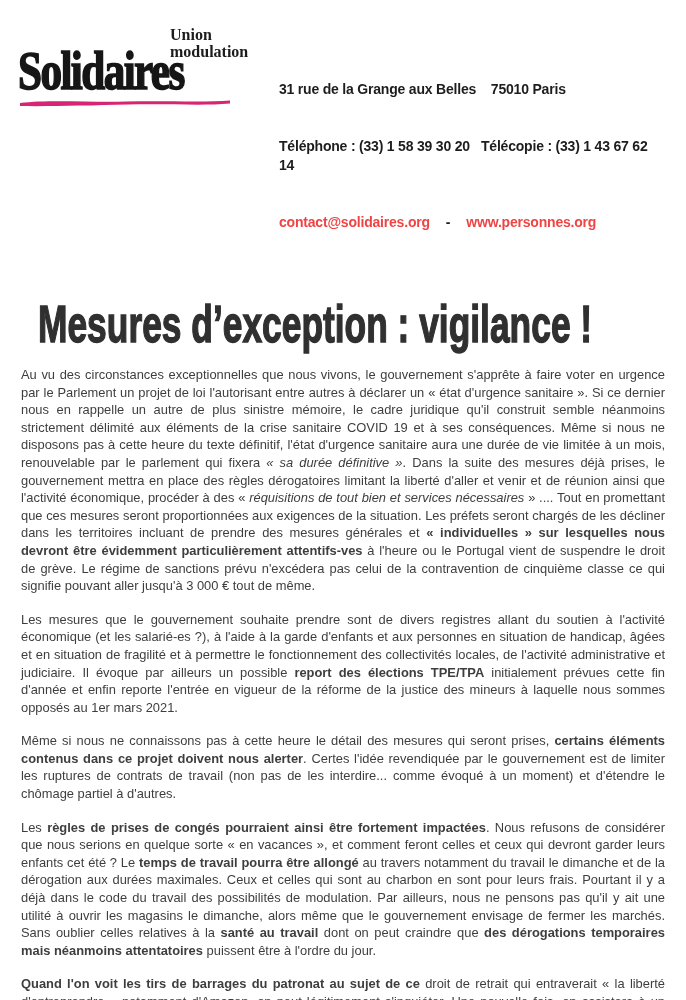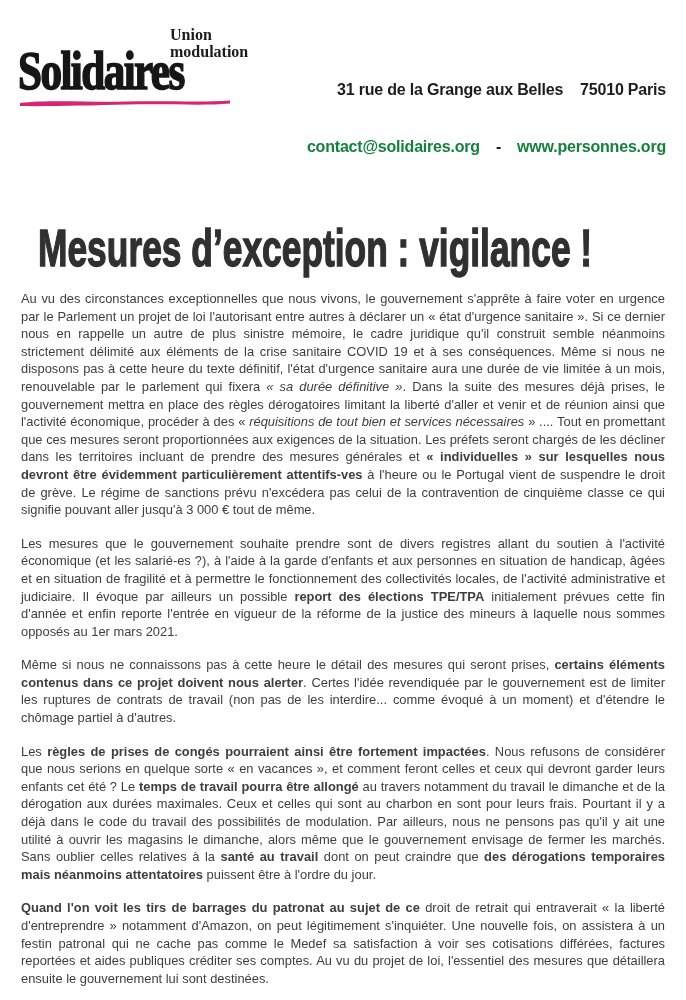--- a/index.html
+++ b/index.html
@@ -20,25 +20,25 @@
   .wordmark{
     margin-top:18px;
     font-family:"Liberation Serif", serif; font-weight:700;
     font-size:54px; line-height:50px; color:#161616;
     letter-spacing:-2px; white-space:nowrap;
     transform:scaleX(0.8); transform-origin:0 50%;
     -webkit-text-stroke:1.6px #161616;
   }
   .logo-underline{ display:block; margin-top:1px; }
   .contact{
-    flex:1; text-align:right; padding-top:26px;
-    font-weight:700; font-size:16px; line-height:19px; color:#1d1d1d;
+    flex:1; text-align:left; padding-top:26px;
+    font-weight:700; font-size:14px; line-height:19px; color:#1d1d1d;
     letter-spacing:-0.2px; white-space:pre-wrap;
   }
-  .contact a{ color:#15803d; text-decoration:none; }
+  .contact a{ color:#ef4444; text-decoration:none; }
   .c-sep{ display:inline-block; margin:0 16px; }
   
   .title{
     margin:26px 0 0 38px;
     font-size:52px; line-height:56px; font-weight:700; color:#303030;
     letter-spacing:0; white-space:nowrap;
     transform:scaleX(0.68); transform-origin:0 50%;
     -webkit-text-stroke:1.4px #303030;
   }
   
@@ -62,20 +62,21 @@
         <div>Union</div>
         <div>modulation</div>
       </div>
       <div class="wordmark">Solidaires</div>
       <svg class="logo-underline" width="214" height="11" viewBox="0 0 214 11" aria-hidden="true">
         <path d="M2,6 C30,2.5 75,5.5 108,4.5 C145,3.5 185,5.5 212,3.5 L212,6.5 C185,9 150,6.5 110,7.5 C70,8.5 28,9.5 2,9 Z" fill="#d82573"></path>
       </svg>
     </div>
     <div class="contact">
       <div>31 rue de la Grange aux Belles    75010 Paris</div>
+      <div>Téléphone : (33) 1 58 39 30 20   Télécopie : (33) 1 43 67 62 14</div>
       <div><a href="#">contact@solidaires.org</a><span class="c-sep">-</span><a href="#">www.personnes.org</a></div>
     </div>
   </header>
 
   <h1 class="title" style="color: rgb(48, 48, 48);">Mesures d’exception : vigilance !</h1>
 
   <main class="body-text" style="color: rgb(62, 62, 62);">
       <p><span>Au vu des circonstances exceptionnelles que nous vivons, le gouvernement s'apprête à faire voter en urgence par le Parlement un projet de loi l'autorisant entre autres à déclarer un « état d'urgence sanitaire ». Si ce dernier nous en rappelle un autre de plus sinistre mémoire, le cadre juridique qu'il construit semble néanmoins strictement délimité aux éléments de la crise sanitaire COVID 19 et à ses conséquences. Même si nous ne disposons pas à cette heure du texte définitif, l'état d'urgence sanitaire aura une durée de vie limitée à un mois, renouvelable par le parlement qui fixera </span><span class="i">« sa durée définitive »</span><span>. Dans la suite des mesures déjà prises, le gouvernement mettra en place des règles dérogatoires limitant la liberté d'aller et venir et de réunion ainsi que l'activité économique, procéder à des « </span><span class="i">réquisitions de tout bien et services nécessaires</span><span> » .... Tout en promettant que ces mesures seront proportionnées aux exigences de la situation. Les préfets seront chargés de les décliner dans les territoires incluant de prendre des mesures générales et </span><span class="b">« individuelles » sur lesquelles nous devront être évidemment particulièrement attentifs-ves</span><span> à l'heure ou le Portugal vient de suspendre le droit de grève. Le régime de sanctions prévu n'excédera pas celui de la contravention de cinquième classe ce qui signifie pouvant aller jusqu'à 3 000 € tout de même.</span></p>
       <p><span>Les mesures que le gouvernement souhaite prendre sont de divers registres allant du soutien à l'activité économique (et les salarié-es ?), à l'aide à la garde d'enfants et aux personnes en situation de handicap, âgées et en situation de fragilité et à permettre le fonctionnement des collectivités locales, de l'activité administrative et judiciaire. Il évoque par ailleurs un possible </span><span class="b">report des élections TPE/TPA</span><span> initialement prévues cette fin d'année et enfin reporte l'entrée en vigueur de la réforme de la justice des mineurs à laquelle nous sommes opposés au 1er mars 2021.</span></p>
       <p><span>Même si nous ne connaissons pas à cette heure le détail des mesures qui seront prises, </span><span class="b">certains éléments contenus dans ce projet doivent nous alerter</span><span>. Certes l'idée revendiquée par le gouvernement est de limiter les ruptures de contrats de travail (non pas de les interdire... comme évoqué à un moment) et d'étendre le chômage partiel à d'autres.</span></p>

